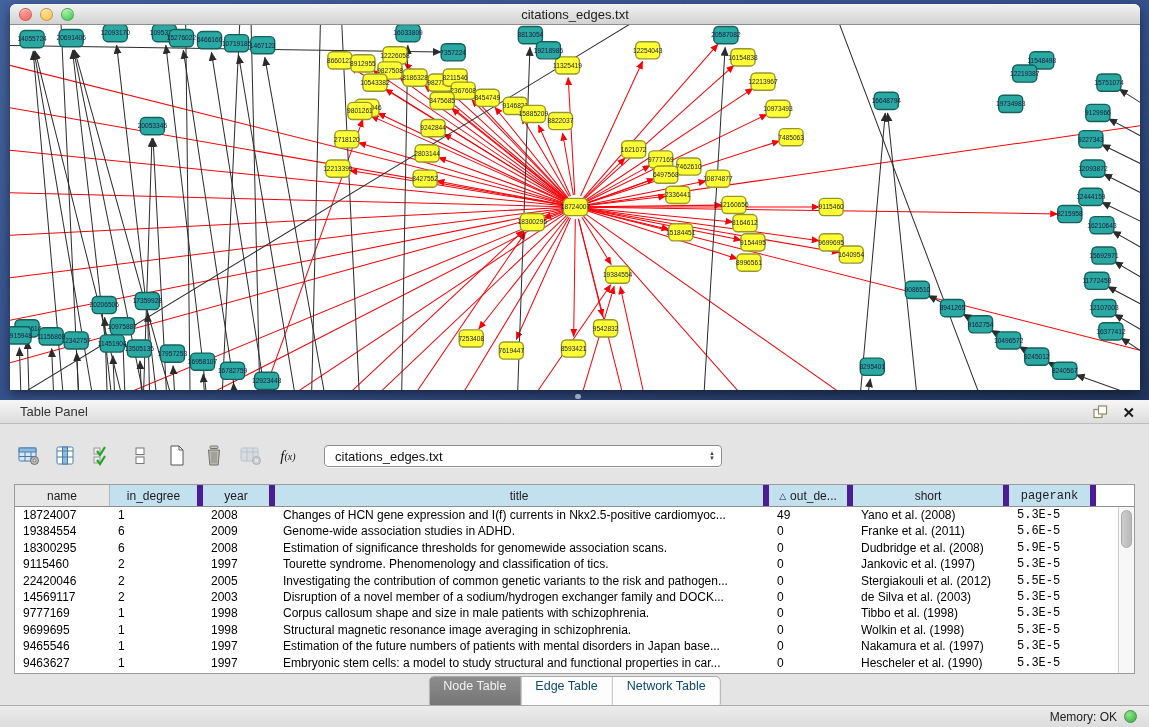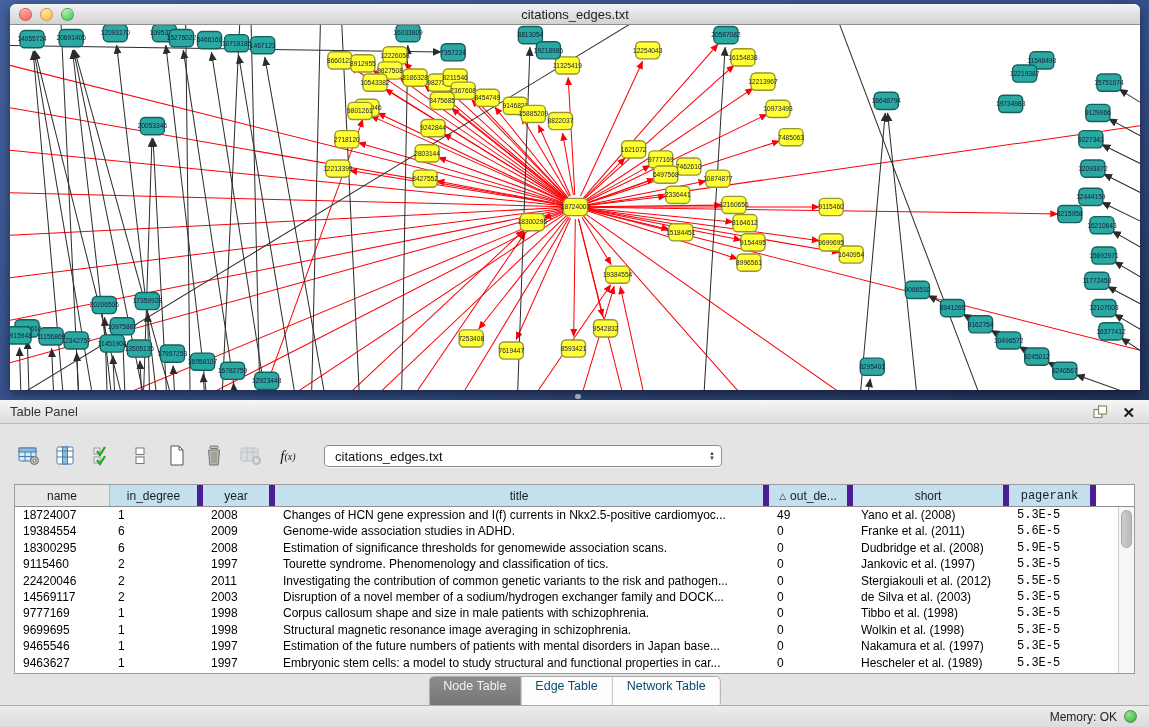--- a/index.html
+++ b/index.html
@@ -19,21 +19,21 @@
   .light { width:13px; height:13px; border-radius:50%; border:1px solid rgba(0,0,0,.25);
            box-shadow:inset 0 1px 1px rgba(255,255,255,.6); }
   .net-canvas { position:absolute; left:0; right:0; top:21px; bottom:0; overflow:hidden; background:#fff; }
   .net-canvas svg { width:100%; height:100%; display:block; }
   .splitter-dot { position:absolute; left:50%; top:394px; width:6px; height:5px; border-radius:3px;
                   background:#cfd6e4; opacity:.7; }
 
   
   .table-panel { position:absolute; left:0; top:400px; width:1149px; height:305px; background:#e4e4e4; }
   .panel-header { height:24px; background:linear-gradient(#f6f6f6,#dddddd); border-bottom:1px solid #bdbdbd;
-                  font-size:13px; color:#333; line-height:24px; padding-left:10px; position:relative; }
+                  font-size:13px; color:#333; line-height:24px; padding-left:20px; position:relative; }
   .panel-header .hdr-icons { position:absolute; right:14px; top:0; height:24px; display:flex; align-items:center; gap:14px; }
   .close-x { font-size:15px; font-weight:bold; color:#1a1a1a; line-height:1; cursor:default; }
 
   .toolbar { position:absolute; left:16px; top:40px; height:32px; display:flex; align-items:center; gap:11px; }
   .tb-btn { width:26px; height:26px; display:flex; align-items:center; justify-content:center; }
   .fx { font-family:"Liberation Serif", serif; font-style:italic; font-size:15px; color:#111; }
   .fx small { font-size:10px; }
   .combo { margin-left:12px; width:398px; height:22px; background:#fff; border:1px solid #8e8e8e;
            border-radius:4px; display:flex; align-items:center; font-size:13px; color:#111;
            padding-left:10px; position:relative; box-shadow:0 1px 0 rgba(255,255,255,.7); }
@@ -764,21 +764,21 @@
           <div class="td c1">2</div>
           <div class="td c2">1997</div>
           <div class="td c3">Tourette syndrome. Phenomenology and classification of tics.</div>
           <div class="td c4">0</div>
           <div class="td c5">Jankovic et al. (1997)</div>
           <div class="td c6">5.3E-5</div>
         </div>
         <div class="tr">
           <div class="td c0">22420046</div>
           <div class="td c1">2</div>
-          <div class="td c2">2011</div>
+          <div class="td c2">2005</div>
           <div class="td c3">Investigating the contribution of common genetic variants to the risk and pathogen...</div>
           <div class="td c4">0</div>
           <div class="td c5">Stergiakouli et al. (2012)</div>
           <div class="td c6">5.5E-5</div>
         </div>
         <div class="tr">
           <div class="td c0">14569117</div>
           <div class="td c1">2</div>
           <div class="td c2">2003</div>
           <div class="td c3">Disruption of a novel member of a sodium/hydrogen exchanger family and DOCK...</div>
@@ -812,21 +812,21 @@
           <div class="td c4">0</div>
           <div class="td c5">Nakamura et al. (1997)</div>
           <div class="td c6">5.3E-5</div>
         </div>
         <div class="tr">
           <div class="td c0">9463627</div>
           <div class="td c1">1</div>
           <div class="td c2">1997</div>
           <div class="td c3">Embryonic stem cells: a model to study structural and functional properties in car...</div>
           <div class="td c4">0</div>
-          <div class="td c5">Hescheler et al. (1989)</div>
+          <div class="td c5">Hescheler et al. (1990)</div>
           <div class="td c6">5.3E-5</div>
         </div>
       </div>
     <div class="vscroll">
       <div class="thumb"></div>
     </div>
   </div>
 
   <div class="tabs" id="tabs">
       <div class="tab sel">Node Table</div>

